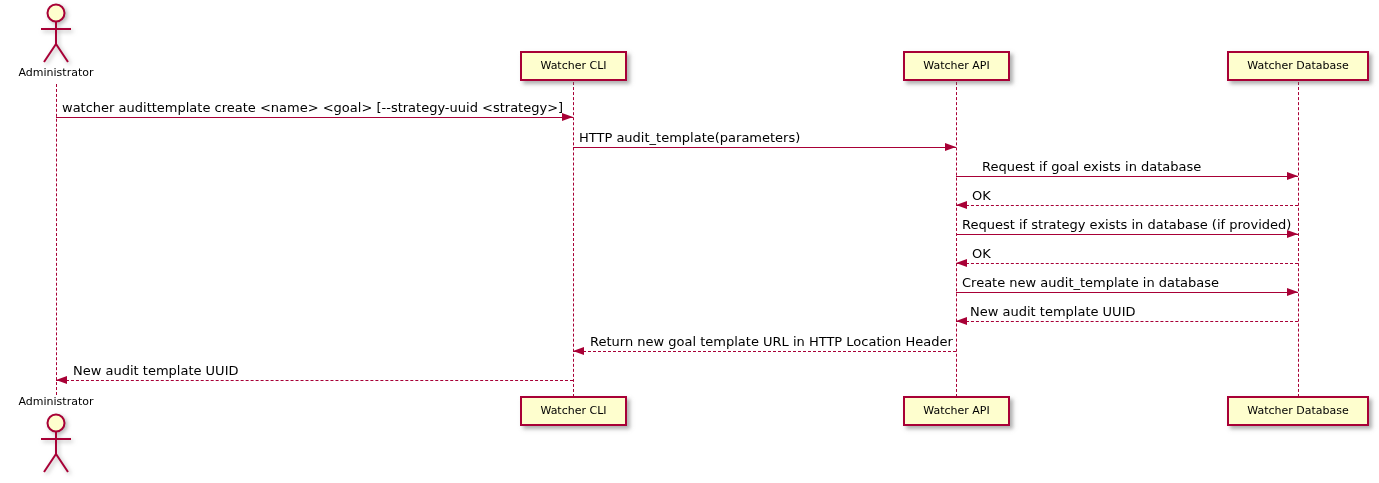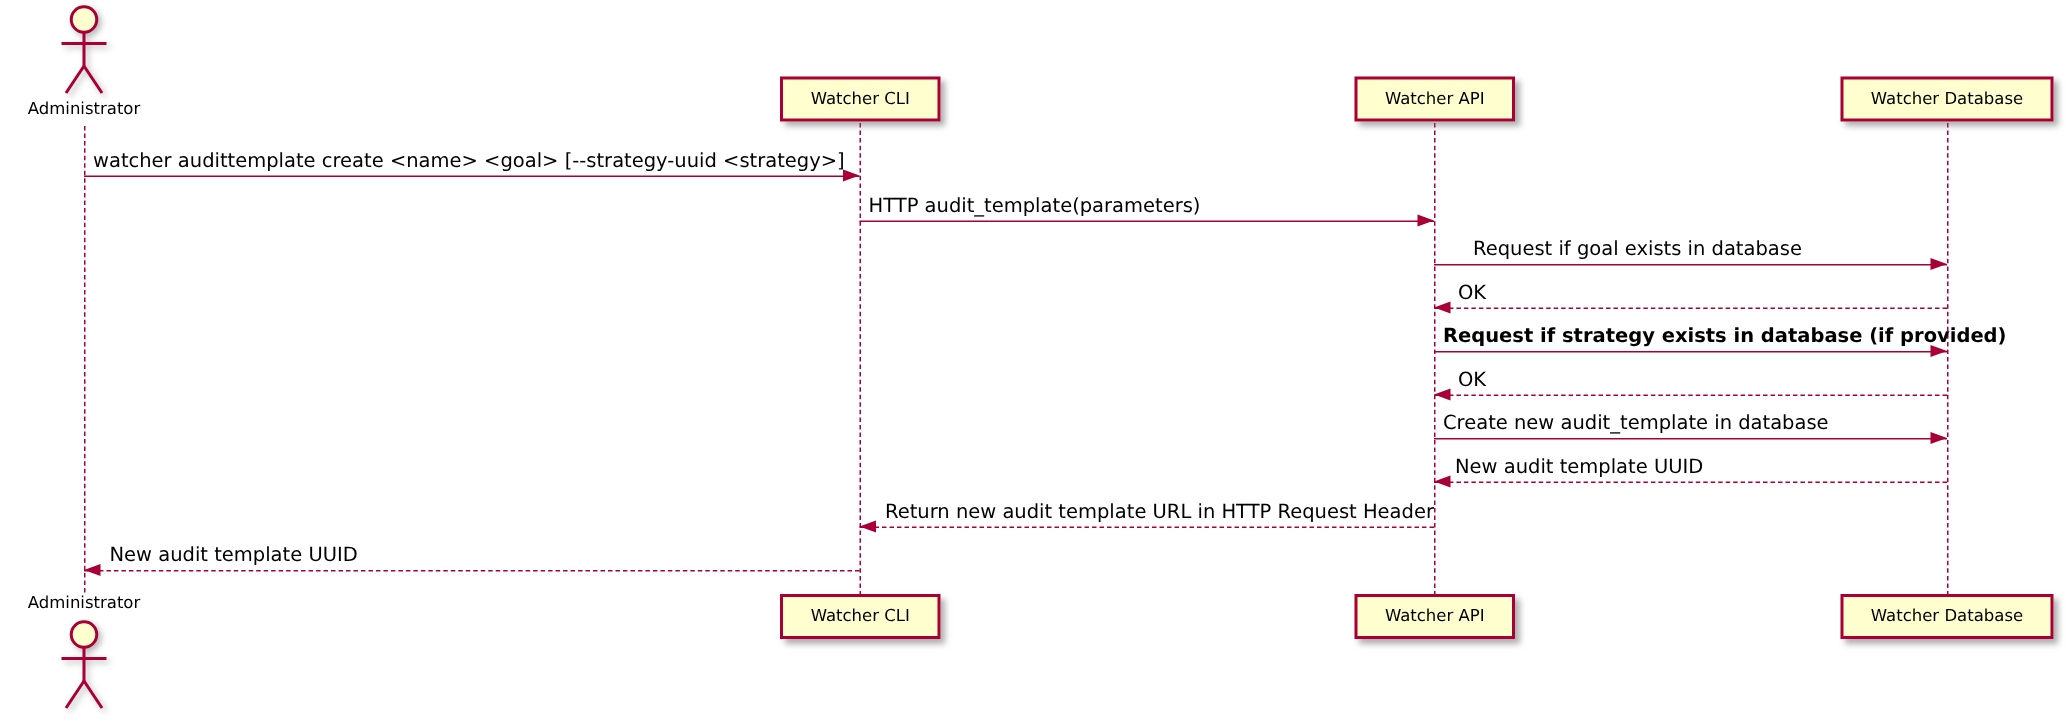--- a/index.html
+++ b/index.html
@@ -89,37 +89,37 @@
   <div class="head right" style="left:945px; top:143px;"></div>
 
   <div class="msg-label" style="left:982px; top:159px;">Request if goal exists in database</div>
   <div class="msg-line solid" style="left:956px; top:176px; width:342px;"></div>
   <div class="head right" style="left:1287px; top:172px;"></div>
 
   <div class="msg-label" style="left:972px; top:188px;">OK</div>
   <div class="msg-line dashed" style="left:956px; top:205px; width:342px;"></div>
   <div class="head left" style="left:956px; top:201px;"></div>
 
-  <div class="msg-label" style="left:962px; top:217px;font-weight:bold;">Request if strategy exists in database (if provided)</div>
+  <div class="msg-label" style="left:962px; top:217px;">Request if strategy exists in database (if provided)</div>
   <div class="msg-line solid" style="left:956px; top:234px; width:342px;"></div>
   <div class="head right" style="left:1287px; top:230px;"></div>
 
   <div class="msg-label" style="left:972px; top:246px;">OK</div>
   <div class="msg-line dashed" style="left:956px; top:263px; width:342px;"></div>
   <div class="head left" style="left:956px; top:259px;"></div>
 
   <div class="msg-label" style="left:962px; top:275px;">Create new audit_template in database</div>
   <div class="msg-line solid" style="left:956px; top:292px; width:342px;"></div>
   <div class="head right" style="left:1287px; top:288px;"></div>
 
   <div class="msg-label" style="left:970px; top:304px;">New audit template UUID</div>
   <div class="msg-line dashed" style="left:956px; top:321px; width:342px;"></div>
   <div class="head left" style="left:956px; top:317px;"></div>
 
-  <div class="msg-label" style="left:590px; top:334px;">Return new audit template URL in HTTP Request Header</div>
+  <div class="msg-label" style="left:590px; top:334px;">Return new goal template URL in HTTP Location Header</div>
   <div class="msg-line dashed" style="left:573px; top:351px; width:383px;"></div>
   <div class="head left" style="left:573px; top:347px;"></div>
 
   <div class="msg-label" style="left:73px; top:363px;">New audit template UUID</div>
   <div class="msg-line dashed" style="left:56px; top:380px; width:517px;"></div>
   <div class="head left" style="left:56px; top:376px;"></div>
 
   <div class="actor-label" style="left:8px; top:395px; width:96px;">Administrator</div>
   <svg class="actor-svg" style="left:34px; top:412px;" width="44" height="63" viewBox="0 0 44 63">
     <circle cx="22" cy="11" r="8.5" fill="#FEFECE" stroke="#A80036" stroke-width="2"></circle>

